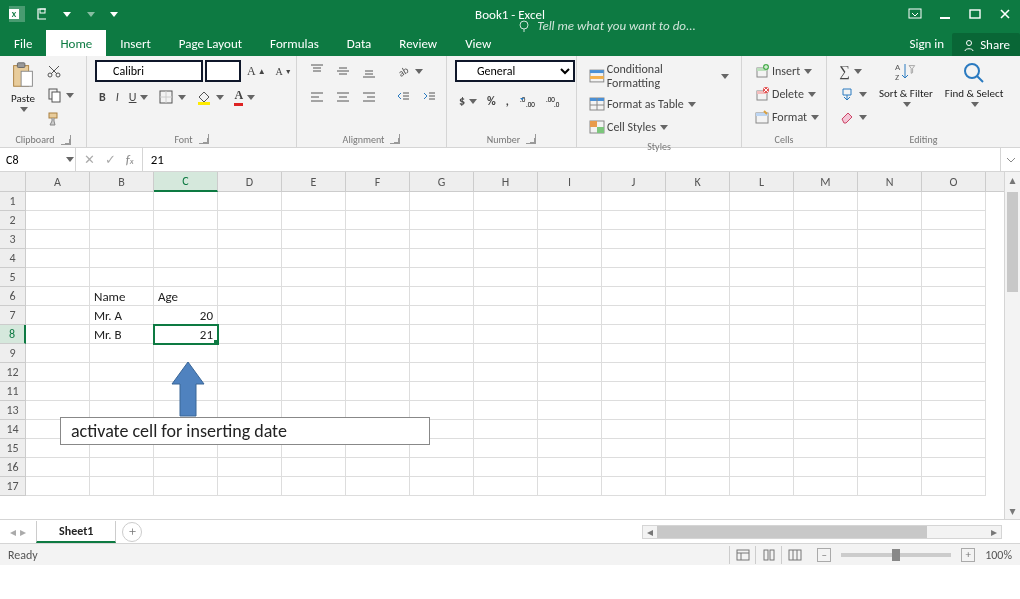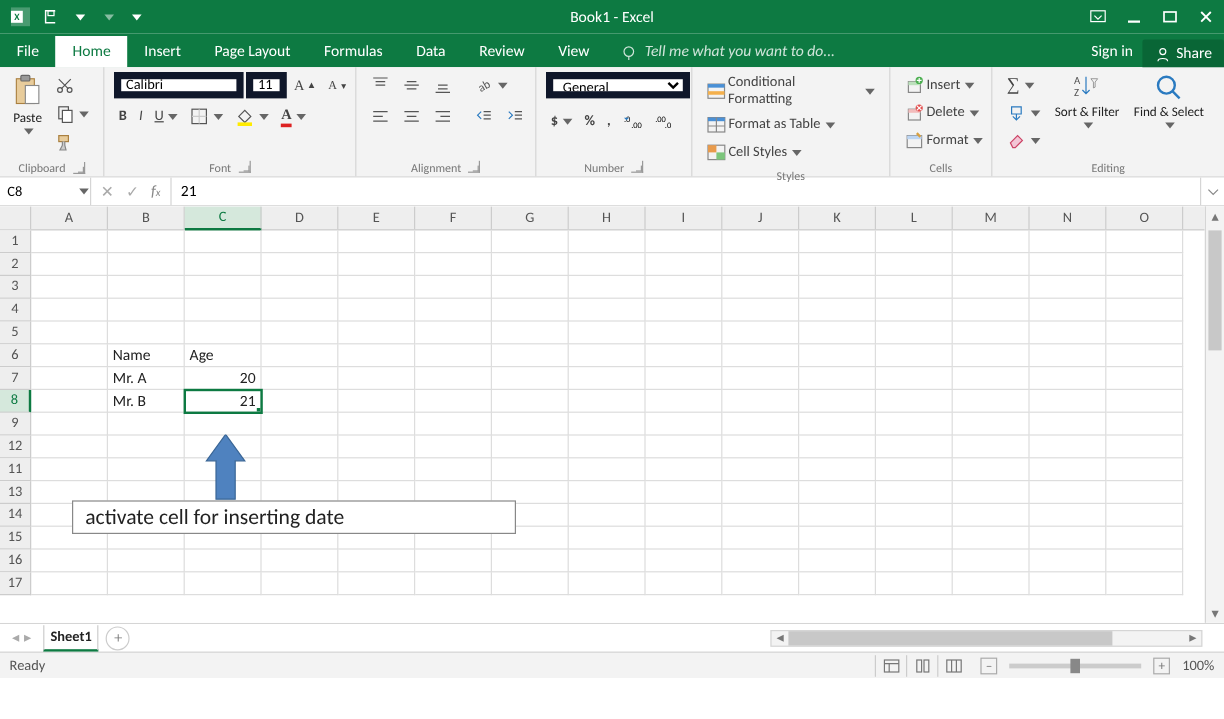--- a/index.html
+++ b/index.html
@@ -10,41 +10,41 @@
   .qat { display: flex; align-items: center; gap: 6px; padding: 0 8px; }
   .qat .icon { width: 18px; height: 18px; display: flex; align-items: center; justify-content: center; }
   .titlebar .title { position: absolute; left: 50%; transform: translateX(-50%); font-size: 13px; }
   .winbtns { position: absolute; right: 0; display: flex; }
   .winbtns div { width: 30px; height: 28px; display: flex; align-items: center; justify-content: center; }
 
   
   .tabsrow { height: 28px; background: #0d7a42; display: flex; align-items: end; color: #fff; font-size: 13px; }
   .tab { padding: 6px 14px 5px; cursor: pointer; }
   .tab.active { background: #fff; color: #0d7a42; }
-  .tellme { flex: 1; display: flex; align-items: center; gap: 6px; opacity: .8; padding-left: 12px; padding-bottom: 5px; font-style: italic; }
+  .tellme { flex: 1; display: flex; align-items: center; gap: 6px; opacity: .8; padding-left: 12px; padding-bottom: 23px; font-style: italic; }
   .account { display: flex; align-items: center; gap: 4px; padding: 0 8px 5px; }
   .share { background: #096636; padding: 4px 10px; margin-bottom: 0; border-radius: 2px 2px 0 0; display: flex; gap: 4px; align-items: center; }
 
   
   .ribbon { height: 92px; background: #f3f3f3; border-bottom: 1px solid #d5d5d5; display: flex; }
   .group { border-right: 1px solid #d5d5d5; display: flex; flex-direction: column; padding: 2px 4px 0; position: relative; }
   .group-label { height: 16px; font-size: 10px; color: #777; text-align: center; margin-top: auto; display: flex; align-items: center; justify-content: center; gap: 6px; }
   .group-body { flex: 1; display: flex; align-items: flex-start; gap: 4px; padding: 2px 4px; }
   .dlg-launcher { width: 10px; height: 10px; border: 1px solid #999; border-left: none; border-top: none; position: relative; }
   .dlg-launcher::after { content: ''; position: absolute; right: -1px; bottom: -1px; width: 4px; height: 4px; border-right: 1px solid #999; border-bottom: 1px solid #999; transform: translate(-1px,-1px) rotate(0); }
 
   .btn { border: 1px solid transparent; padding: 1px 3px; display: inline-flex; align-items: center; gap: 2px; font-size: 12px; color: #444; min-height: 22px; }
   .vstack { display: flex; flex-direction: column; gap: 2px; }
   .hstack { display: flex; flex-direction: row; gap: 2px; align-items: center; }
   .dropdown-caret { border-left: 4px solid transparent; border-right: 4px solid transparent; border-top: 5px solid #666; display: inline-block; margin-left: 2px; }
 
   .big-icon { width: 30px; height: 30px; }
   .small-icon { width: 16px; height: 16px; display: inline-block; }
 
-  select.ribbon-select, input.ribbon-input { border: 6px solid #0f172a; height: 22px; font-size: 12px; padding: 0 4px; background: #fff; }
+  select.ribbon-select, input.ribbon-input { border: 2px solid #0f172a; height: 22px; font-size: 12px; padding: 0 16px; background: #fff; }
 
   
   .formularow { height: 24px; background: #fff; border-bottom: 1px solid #d5d5d5; display: flex; align-items: stretch; }
   .namebox { width: 76px; border-right: 1px solid #d5d5d5; display: flex; align-items: center; padding: 0 6px; position: relative; }
   .namebox input { border: none; width: 60px; font-size: 12px; outline: none; }
   .namebox .caret { border-left: 4px solid transparent; border-right: 4px solid transparent; border-top: 5px solid #666; margin-left: auto; }
   .fx-controls { display: flex; align-items: center; gap: 10px; padding: 0 8px; border-right: 1px solid #d5d5d5; color: #888; font-size: 13px; font-style: italic; }
   .fx-controls .cancel { font-style: normal; color: #aaa; }
   .fx-controls .enter { font-style: normal; color: #aaa; }
   .formulabox { flex: 1; display: flex; align-items: center; padding: 0 8px; }
@@ -72,21 +72,21 @@
 
   
   .overlay { position: absolute; pointer-events: none; }
   .arrow-shape { position: absolute; left: 170px; top: 190px; }
   .textbox1 { position: absolute; left: 60px; top: 245px; width: 370px; height: 28px; border: 1px solid #888; background: #fff; display: flex; align-items: center; padding: 0 10px; font-size: 18px; font-family: Calibri, sans-serif; }
   .textbox2 { position: absolute; left: 300px; top: 171px; width: 245px; height: 28px; border: 1px solid #888; background: #fff; display: flex; align-items: center; padding: 0 10px; font-size: 18px; font-family: Calibri, sans-serif; }
 
   
   .sheettabs { height: 24px; background: #fff; border-top: 1px solid #d5d5d5; display: flex; align-items: center; }
   .navset { display: flex; gap: 4px; padding: 0 10px; color: #aaa; }
-  .sheettab { padding: 3px 5px; border: 1px solid #ccc; border-top: none; background: #fff; font-size: 12px; font-weight: bold; border-bottom: 2px solid #0d7a42; margin-bottom: -1px; }
+  .sheettab { padding: 3px 22px; border: 1px solid #ccc; border-top: none; background: #fff; font-size: 12px; font-weight: bold; border-bottom: 2px solid #0d7a42; margin-bottom: -1px; }
   .newsheet { width: 20px; height: 20px; border: 1px solid #ccc; border-radius: 50%; display:flex; align-items:center; justify-content:center; margin-left: 6px; color:#777; }
   .hscroll-space { width: 18px; }
   .hscroll { flex: 0 0 360px; margin-left: auto; height: 14px; background: #f3f3f3; border: 1px solid #d5d5d5; display: flex; align-items: center; }
   .hscroll .arrow { width: 14px; text-align: center; color:#777; }
   .hscroll .track { flex:1; position: relative; height: 100%; }
   .hscroll .thumb { position: absolute; left: 0; top: 0; bottom: 0; width: 270px; background: #c8c8c8; }
 
   
   .statusbar { height: 22px; background: #f3f3f3; border-top: 1px solid #d5d5d5; display: flex; align-items: center; font-size: 12px; color: #555; padding: 0 8px; gap: 10px; }
   .statusbar .right { margin-left: auto; display: flex; align-items: center; gap: 10px; }

